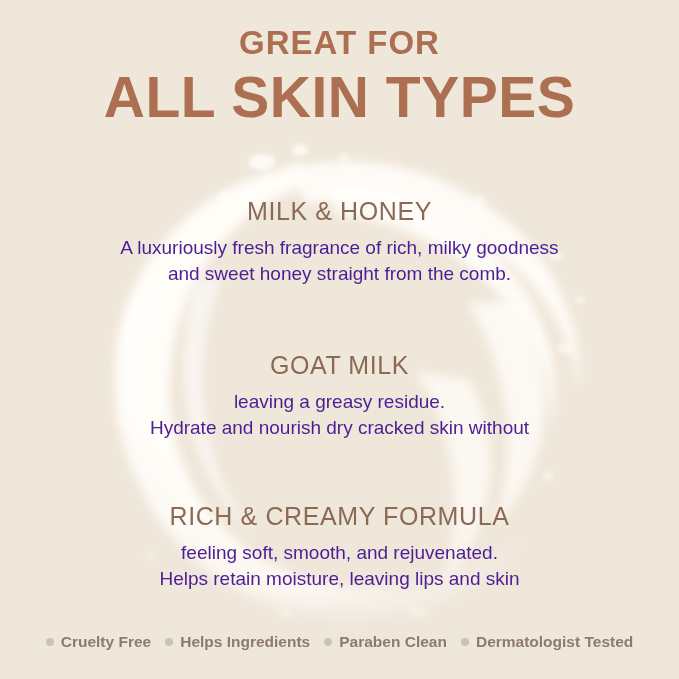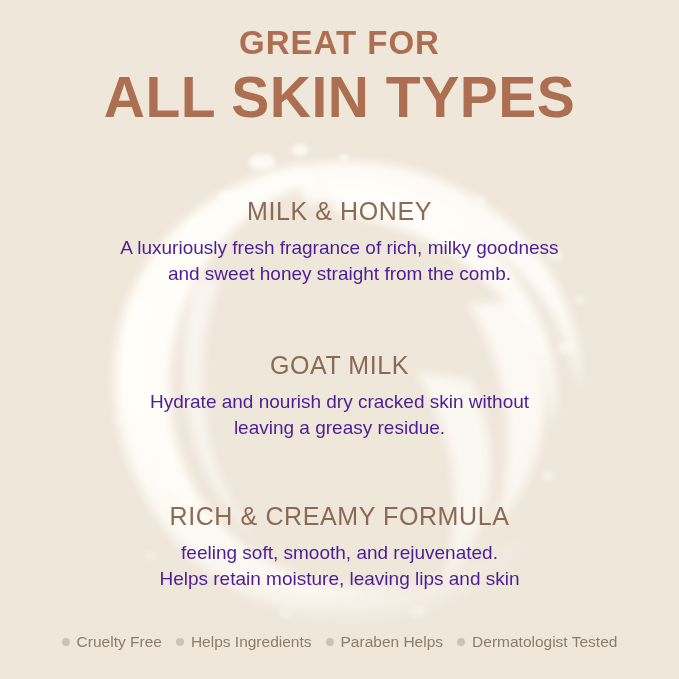--- a/index.html
+++ b/index.html
@@ -101,20 +101,21 @@
     align-items: center;
     gap: 0px;
   }
   .badge {
     display: flex;
     align-items: center;
     font-size: 15.5px;
     color: #8B7C6D;
     white-space: nowrap;
     padding: 0 7px;
+    font-weight: bold;
   }
   .badge-dot {
     width: 8px;
     height: 8px;
     border-radius: 50%;
     background: #CAC3B9;
     margin-right: 7px;
     flex: 0 0 auto;
   }
 </style>
@@ -243,22 +244,22 @@
       <div class="section-title">MILK &amp; HONEY</div>
       <div class="section-body">
         <span class="ln">A luxuriously fresh fragrance of rich, milky goodness</span>
         <span class="ln">and sweet honey straight from the comb.</span>
       </div>
     </div>
 
     <div class="section" id="section-goat-milk">
       <div class="section-title">GOAT MILK</div>
       <div class="section-body">
+        <span class="ln">leaving a greasy residue.</span>
         <span class="ln">Hydrate and nourish dry cracked skin without</span>
-        <span class="ln">leaving a greasy residue.</span>
       </div>
     </div>
 
     <div class="section" id="section-rich-creamy">
       <div class="section-title">RICH &amp; CREAMY FORMULA</div>
       <div class="section-body">
         <span class="ln">feeling soft, smooth, and rejuvenated.</span>
         <span class="ln">Helps retain moisture, leaving lips and skin</span>
       </div>
     </div>
@@ -267,21 +268,21 @@
       <div class="badge">
         <span class="badge-dot"></span>
         <span>Cruelty Free</span>
       </div>
       <div class="badge">
         <span class="badge-dot"></span>
         <span>Helps Ingredients</span>
       </div>
       <div class="badge">
         <span class="badge-dot"></span>
-        <span>Paraben Helps</span>
+        <span>Paraben Clean</span>
       </div>
       <div class="badge">
         <span class="badge-dot"></span>
         <span>Dermatologist Tested</span>
       </div>
     </div>
 
   </div>
 </div>
 

